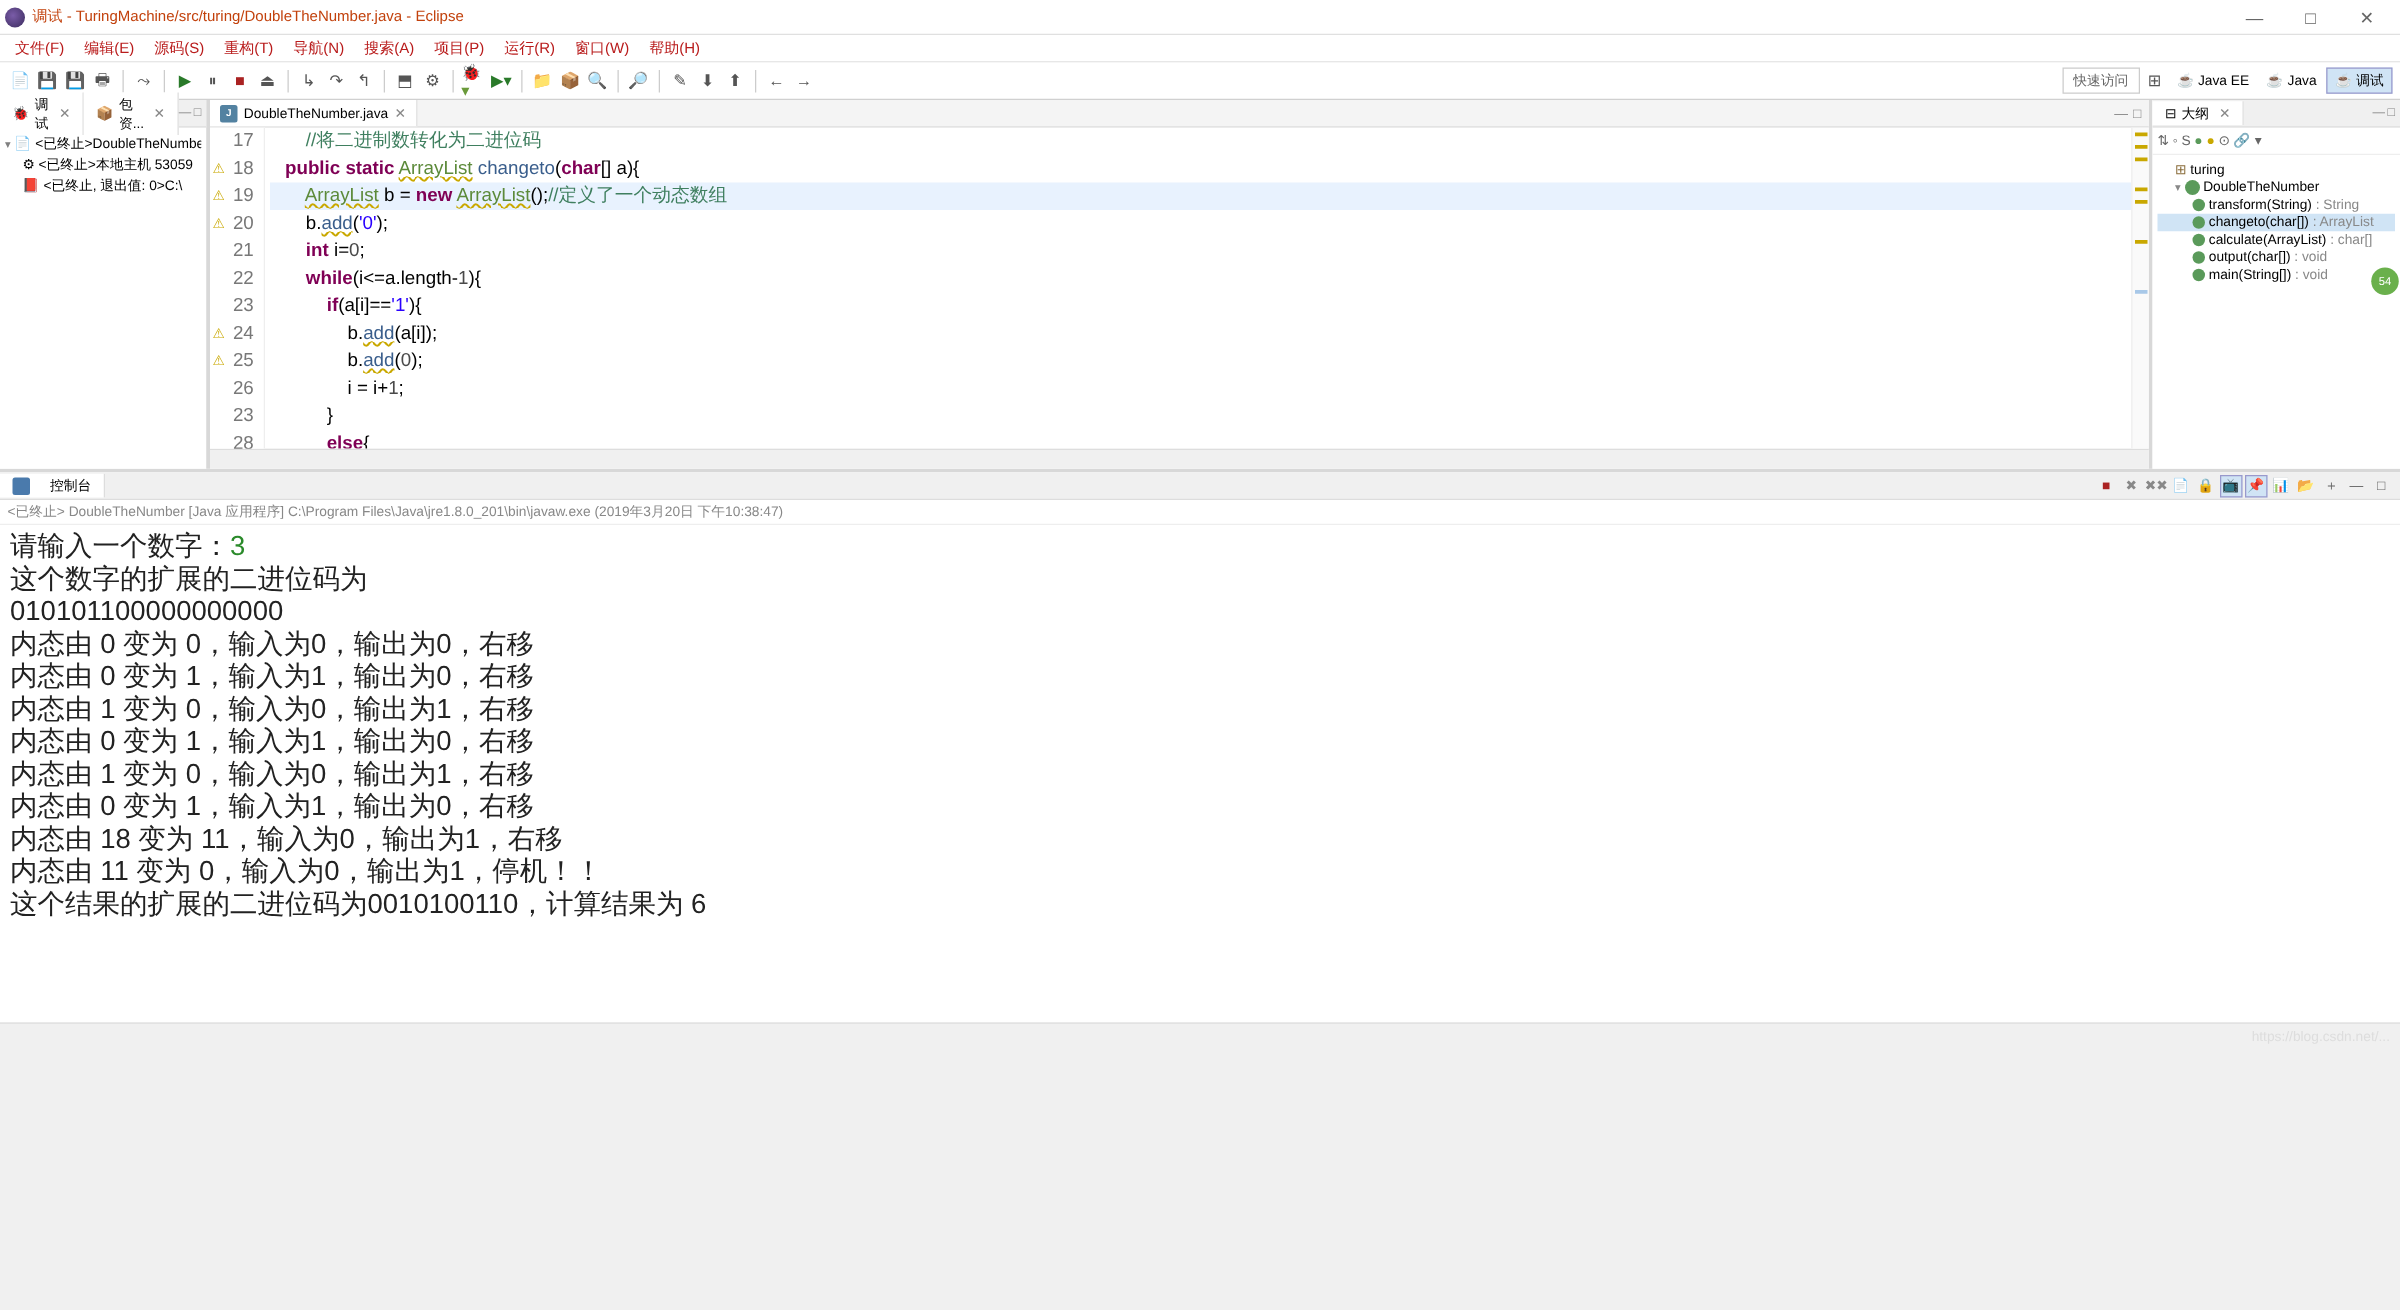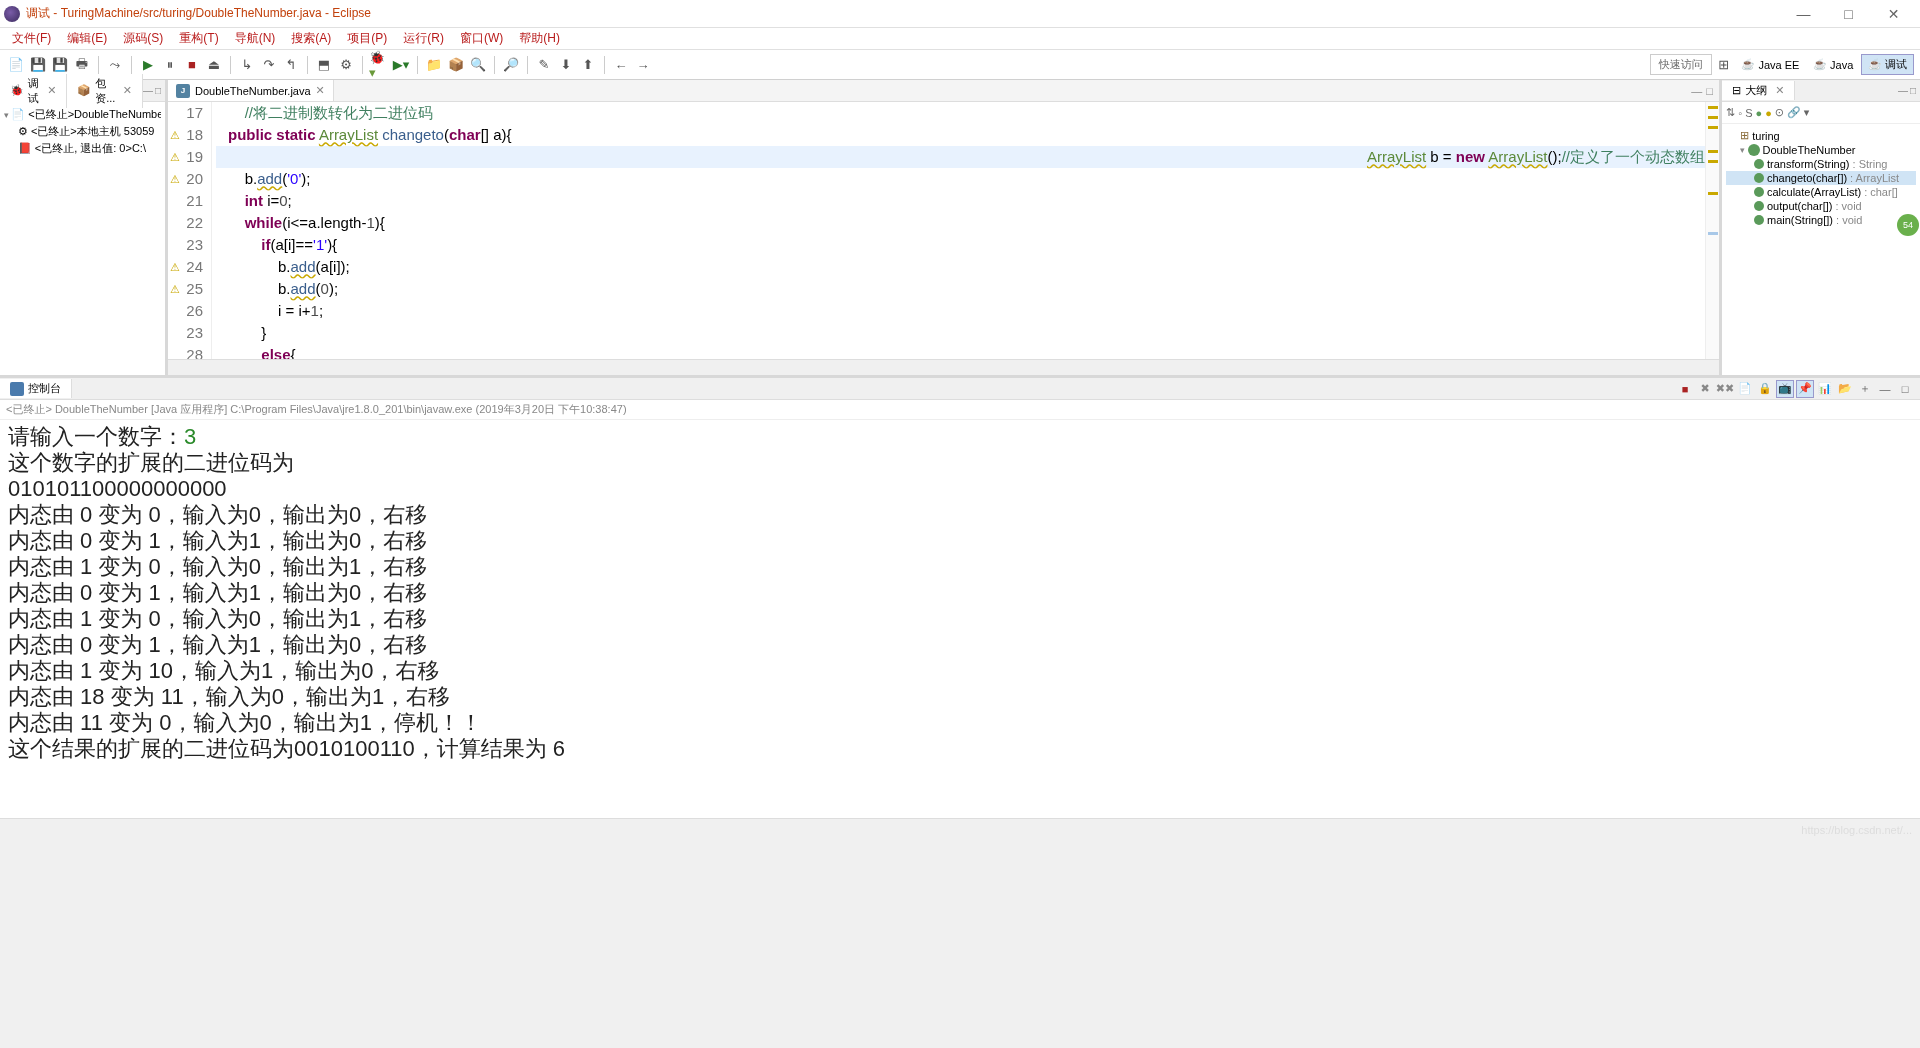--- a/index.html
+++ b/index.html
@@ -39,21 +39,21 @@
 .editor-tab { padding: 2px 8px; background: #fff; border-right: 1px solid #ddd; display: flex; align-items: center; gap: 5px; font-size: 11px; }
 .editor-tab .jico { width: 14px; height: 14px; background: #5382a1; border-radius: 2px; display: inline-flex; align-items: center; justify-content: center; color: #fff; font-size: 8px; font-weight: bold; }
 .editor-tab .close { color: #888; font-size: 11px; }
 .editor-tab-row .tetrls { margin-left: auto; display: flex; gap: 4px; padding-right: 6px; align-items: center; color: #888; font-size: 11px; }
 .editor-body { flex: 1; display: flex; overflow: hidden; font-family: Consolas, monospace; font-size: 15px; }
 .gutter { width: 44px; background: #fff; border-right: 1px solid #eee; text-align: right; color: #787878; padding-right: 8px; line-height: 22px; position: relative; }
 .gutter .ln { height: 22px; }
 .gutter .warn::before { content: "⚠"; position: absolute; left: 2px; color: #c9a800; font-size: 11px; }
 .code { flex: 1; line-height: 22px; padding-left: 4px; white-space: pre; overflow: hidden; }
 .code .cl { height: 22px; padding-left: 12px; }
-.code .hl { background: #e8f2fe; text-align: right; }
+.code .hl { background: #e8f2fe; }
 .kw { color: #7f0055; font-weight: bold; }
 .typ { color: #5c8a3a; }
 .fn { color: #3a5e8c; }
 .num { color: #4a4a4a; }
 .str { color: #2a00ff; }
 .cmt { color: #3f7f5f; }
 .war { text-decoration: underline wavy #c9a800; }
 .ov-ruler { width: 14px; background: #fafafa; border-left: 1px solid #eee; position: relative; }
 .ov-ruler .m { position: absolute; left: 2px; width: 10px; height: 3px; }
 .ov-ruler .m.w { background: #c9a800; }
@@ -68,21 +68,21 @@
 .o-tree .or.l2 { padding-left: 28px; }
 .o-tree .or.sel { background: #d0e4f5; }
 .o-tree .pkg-ico { color: #8a6d3b; }
 .o-tree .cls-ico { width: 12px; height: 12px; background: #5a9a5a; border-radius: 50%; display: inline-block; }
 .o-tree .mth-ico { width: 10px; height: 10px; background: #5a9a5a; border-radius: 50%; display: inline-block; }
 .o-tree .ret { color: #888; }
 .badge54 { position: absolute; right: 1px; top: 134px; width: 22px; height: 22px; background: #6ab04c; border-radius: 50%; color: #fff; font-size: 9px; display: flex; align-items: center; justify-content: center; }
 
 .console-area { background: #fff; display: flex; flex-direction: column; height: 440px; }
 .con-tab-hdr { display: flex; height: 22px; background: #f0f0f0; border-bottom: 1px solid #ddd; align-items: center; }
-.con-tab { padding: 2px 10px; background: #fff; border-right: 1px solid #ddd; font-size: 11px; display: flex; gap: 4px; align-items: center; }
+.con-tab { padding: 2px 10px; background: #fff; border-right: 1px solid #ddd; font-size: 11px; display: flex; gap: 16px; align-items: center; }
 .con-tab .cico { width: 14px; height: 14px; background: #4a7aac; border-radius: 2px; }
 .con-tools { margin-left: auto; display: flex; gap: 2px; padding-right: 6px; }
 .con-tools span { width: 18px; height: 18px; display: flex; align-items: center; justify-content: center; font-size: 11px; color: #666; }
 .con-tools .act { background: #d0e4f5; border: 1px solid #99c; }
 .con-info { padding: 2px 6px; color: #888; font-size: 11px; border-bottom: 1px solid #eee; }
 .con-body { flex: 1; padding: 4px 8px; font-family: "SimSun", monospace; font-size: 22px; line-height: 26px; overflow: auto; color: #222; }
 .con-body .inp { color: #2a8a2a; }
 
 .statusbar { height: 22px; background: #f0f0f0; border-top: 1px solid #ddd; display: flex; align-items: center; padding: 0 8px; font-size: 11px; color: #555; }
 .statusbar .watermark { color: #ddd; margin-left: auto; }
@@ -287,21 +287,20 @@
   <div class="con-body" id="conbody">
       <div>请输入一个数字：<span class="inp">3</span></div>
       <div>这个数字的扩展的二进位码为</div>
       <div>010101100000000000</div>
       <div>内态由 0  变为 0，输入为0，输出为0，右移</div>
       <div>内态由 0  变为 1，输入为1，输出为0，右移</div>
       <div>内态由 1  变为 0，输入为0，输出为1，右移</div>
       <div>内态由 0  变为 1，输入为1，输出为0，右移</div>
       <div>内态由 1  变为 0，输入为0，输出为1，右移</div>
       <div>内态由 0  变为 1，输入为1，输出为0，右移</div>
-      <div>内态由 1  变为 10，输入为1，输出为0，右移</div>
       <div>内态由 18  变为 11，输入为0，输出为1，右移</div>
       <div>内态由 11  变为 0，输入为0，输出为1，停机！！</div>
       <div>这个结果的扩展的二进位码为0010100110，计算结果为 6</div>
     </div>
 </div>
 
 <div class="statusbar">
   <span></span>
   <span class="watermark">https://blog.csdn.net/...</span>
 </div>

